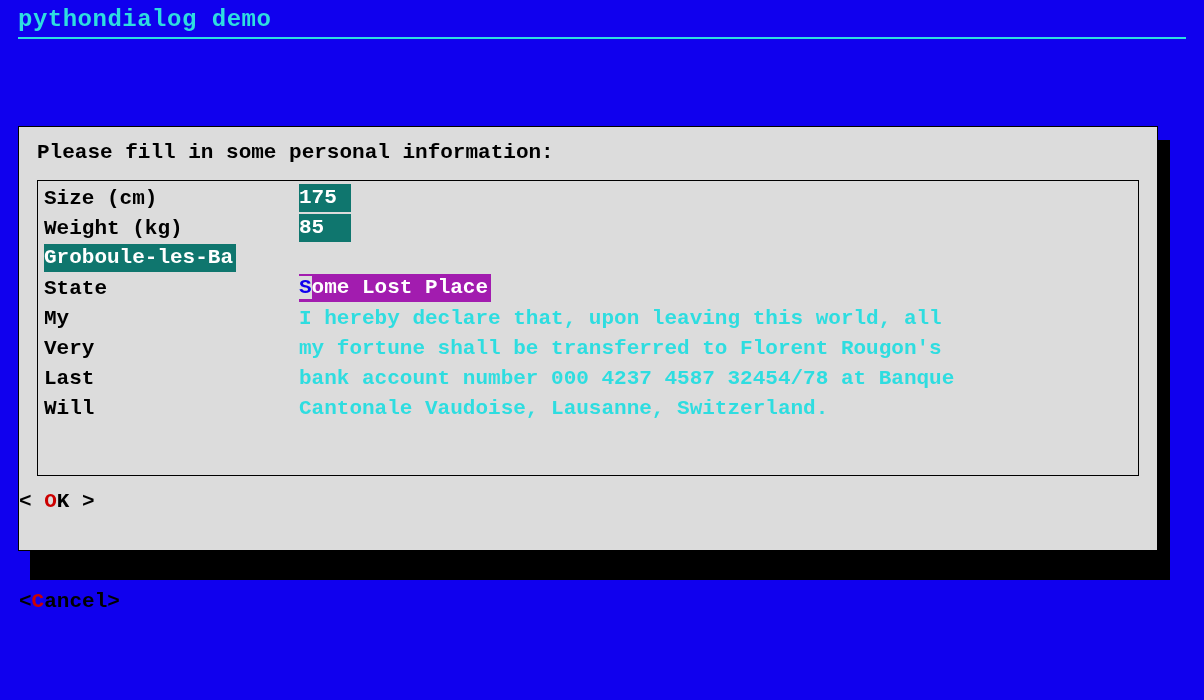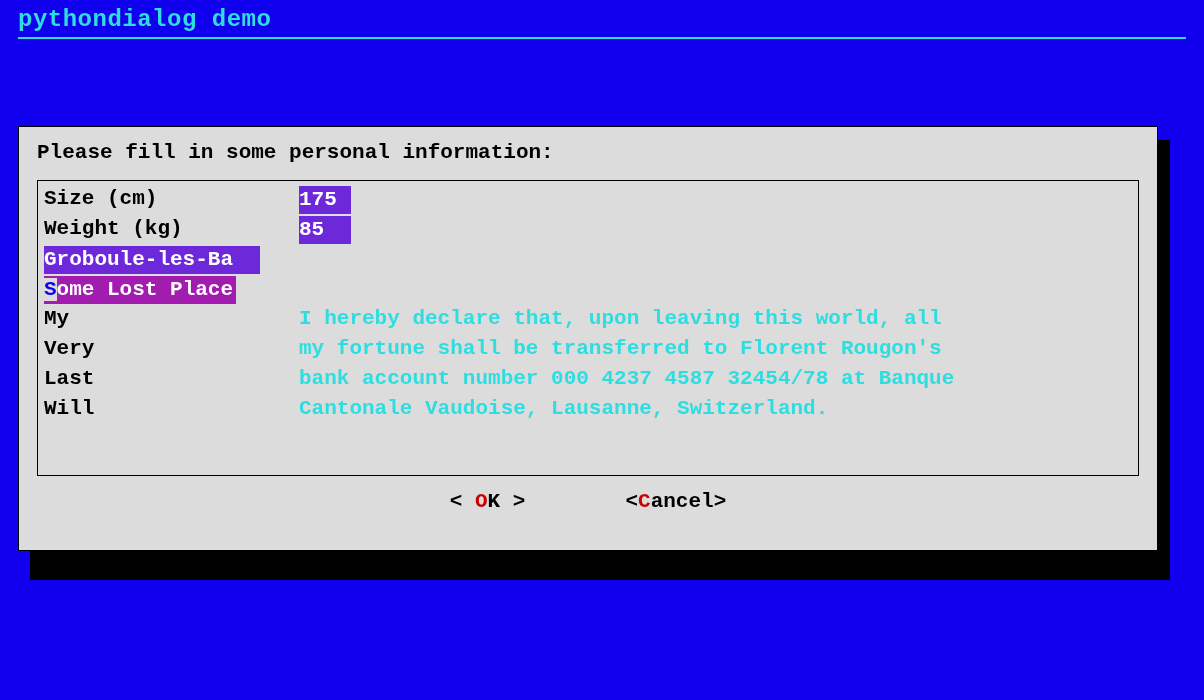--- a/index.html
+++ b/index.html
@@ -51,32 +51,32 @@
       font-weight: bold;
     }
     .form-area {
       border: 1px solid #000;
       margin: 0 18px;
       padding: 3px 6px 6px 6px;
       height: 296px;
     }
     .form-row {
       display: flex;
-      align-items: flex-end;
+      align-items: flex-start;
       height: 30px;
       line-height: 30px;
     }
     .form-label {
       color: #000;
       width: 255px;
       font-size: 21px;
       flex-shrink: 0;
     }
     .form-input {
-      background: #6d28d9;
+      background: #0f766e;
       color: #fff;
       font-size: 21px;
       font-family: 'Courier New', monospace;
       font-weight: bold;
       border: none;
       outline: none;
       padding: 0;
       height: 28px;
       line-height: 28px;
     }
@@ -90,24 +90,25 @@
     }
     .multiline-text {
       color: #2edde0;
       font-size: 21px;
       line-height: 30px;
       font-weight: bold;
     }
     .buttons {
       display: flex;
       justify-content: center;
-      gap: 100px;
+      gap: 77px;
       padding: 14px 0 0 0;
       color: #000;
       font-size: 21px;
+      flex-direction: column;
     }
     .btn {
       cursor: pointer;
     }
     .btn-bracket {
       color: #000;
     }
     .btn-hotkey {
       color: #cc0000;
     }
@@ -132,24 +133,25 @@
       <span class="form-label">Size (cm)</span>
       <input class="form-input" style="width: 52px;" value="175">
     </div>
 
     <div class="form-row">
       <span class="form-label">Weight (kg)</span>
       <input class="form-input" style="width: 52px;" value="85">
     </div>
 
     <div class="form-row">
-      <input class="form-input" style="width: 216px;" value="Groboule-les-Ba">
+      <input class="form-input" style="width: 192px;" value="Groboule-les-Ba">
     </div>
 
     <div class="form-row">
+      <span class="form-label">State</span>
       <span class="form-input selected" style="width:192px"><span class="selected-first-char">S</span><span>ome Lost Place</span></span>
     </div>
 
 
     <div class="form-row">
       <span class="form-label">My</span>
       <span class="multiline-text">I hereby declare that, upon leaving this world, all</span>
     </div>
     <div class="form-row">
       <span class="form-label">Very</span>

